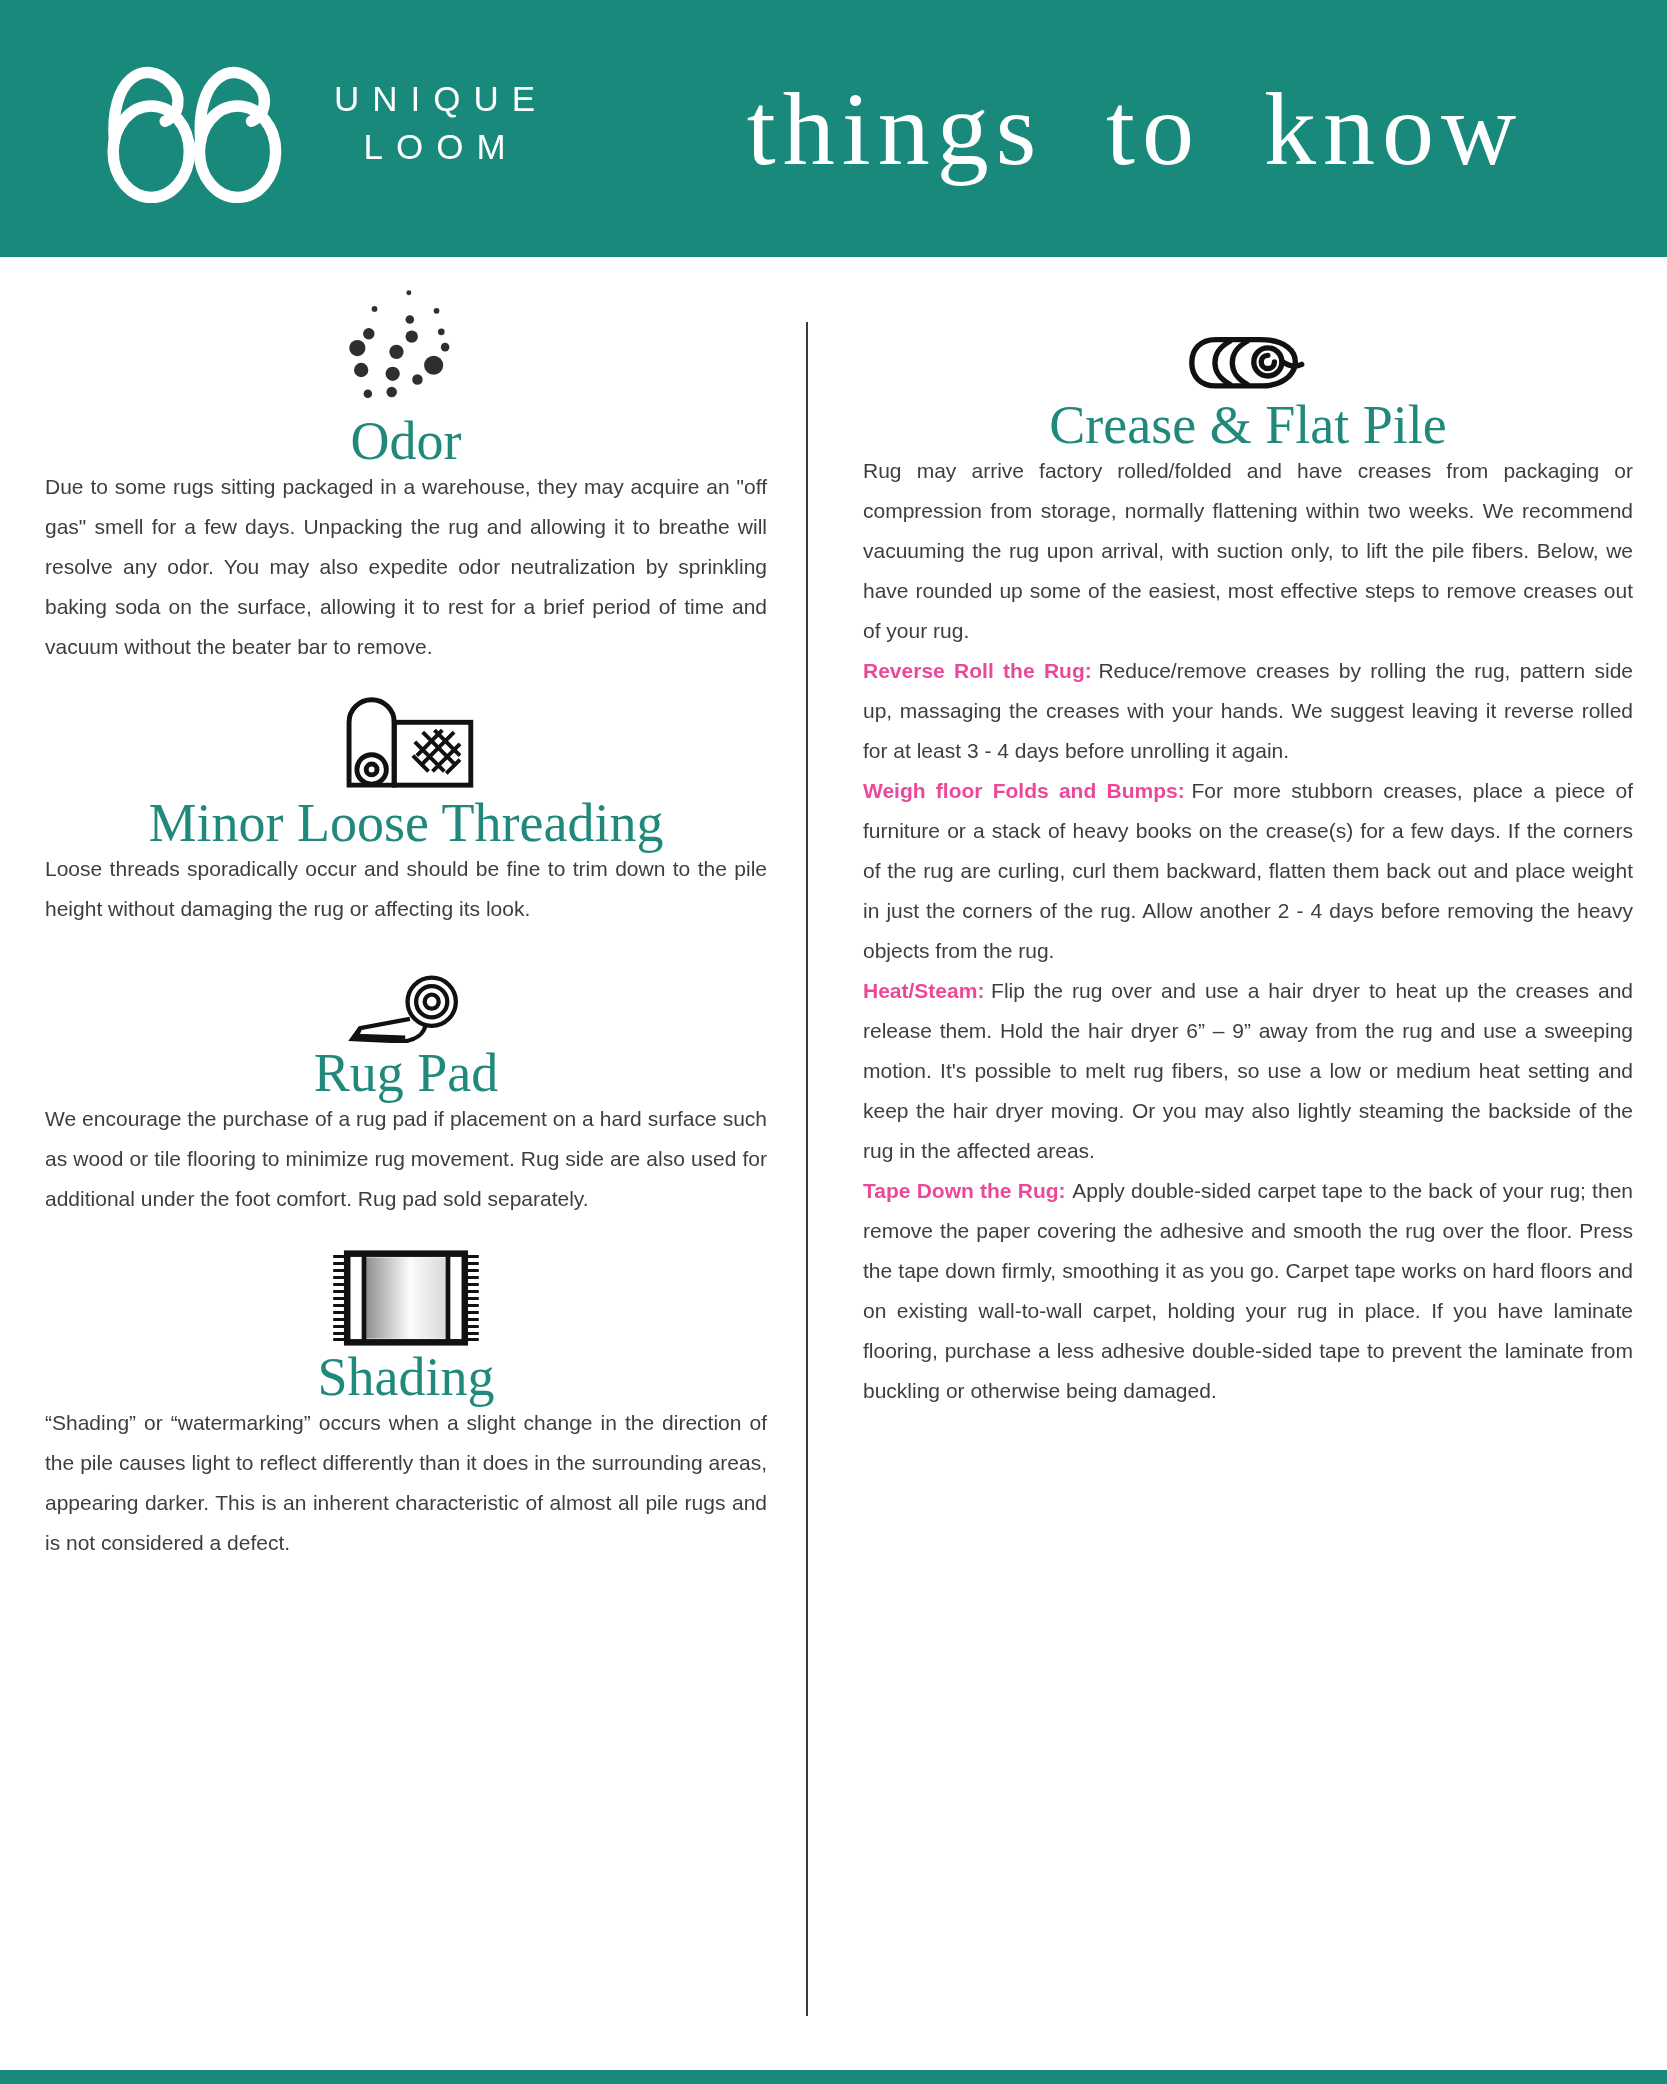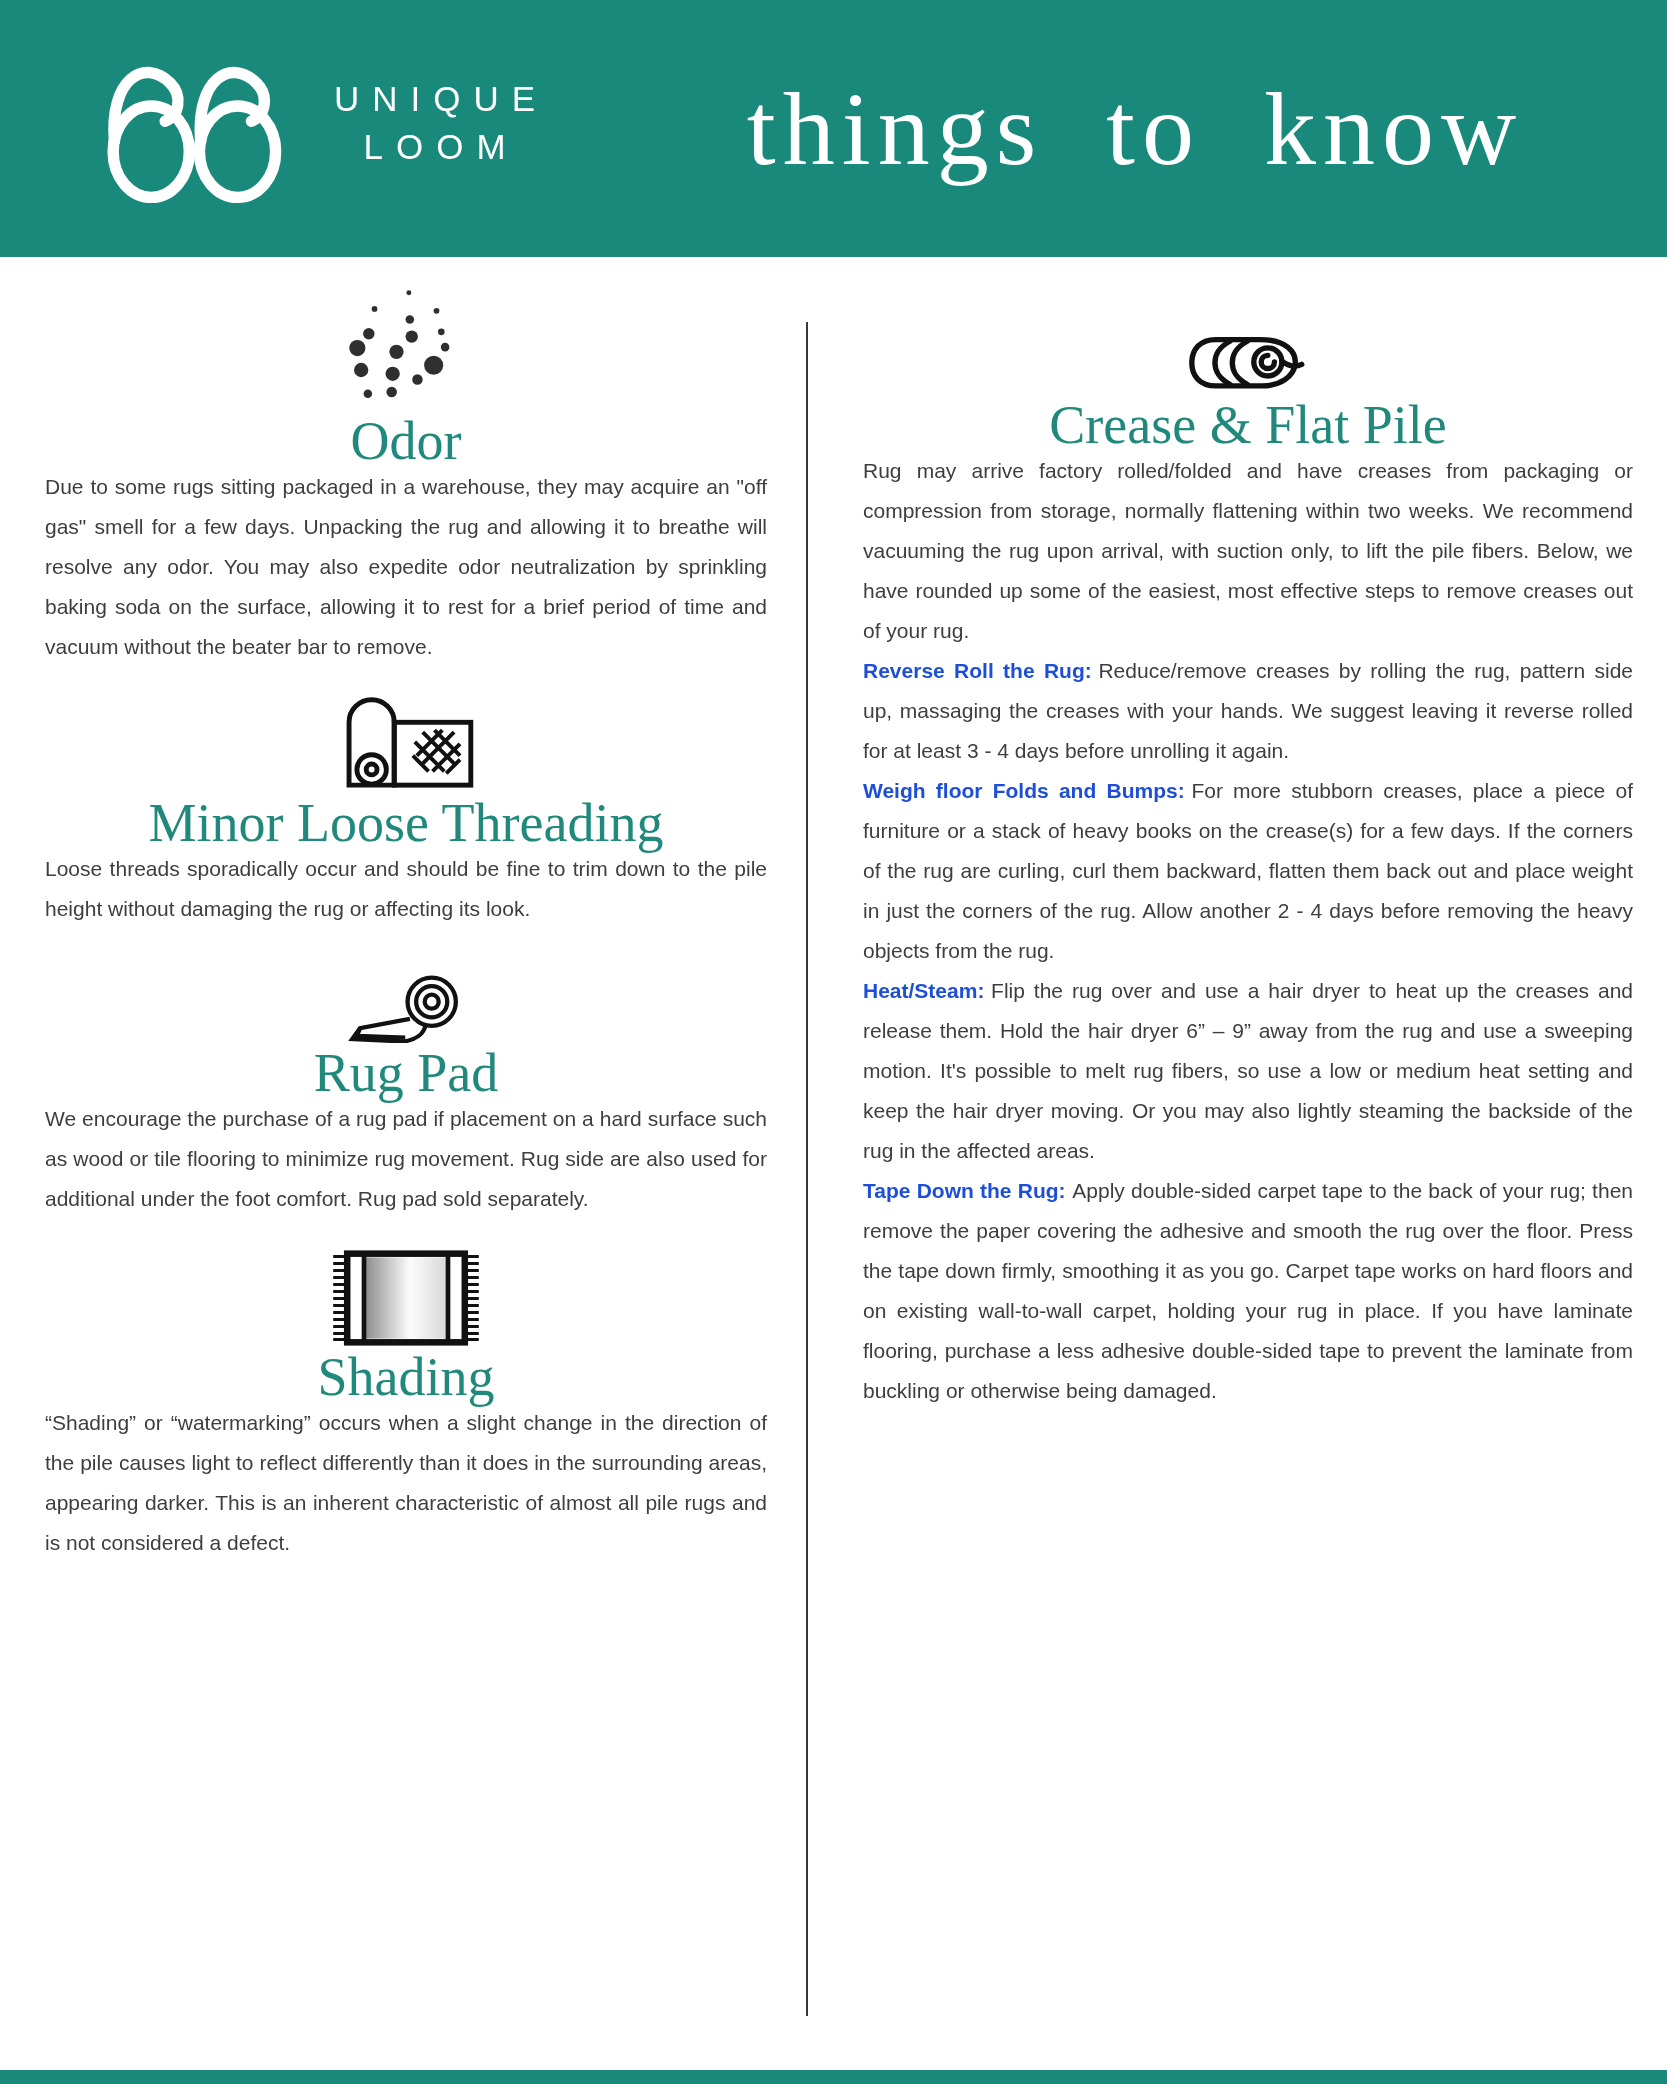--- a/index.html
+++ b/index.html
@@ -18,21 +18,21 @@
   
   .divider{position:absolute;left:806px;top:322px;width:2px;height:1694px;background:#3a3a3a;}
   .col{position:absolute;top:257px;}
   .col-left{left:45px;width:722px;}
   .col-right{left:863px;width:770px;}
   .icon-row{text-align:center;}
   h2.sect{margin:0;text-align:center;font-family:"Liberation Serif",serif;font-weight:500;
           font-size:54px;line-height:52px;color:#20897c;}
   p.body{margin:0;text-align:justify;font-size:21px;line-height:40px;color:#3e3e3e;}
   p.body span{display:inline;}
-  .tip-label{font-weight:700;color:#1d4ed8;margin-right:0.32em;}
+  .tip-label{font-weight:700;color:#ec4899;margin-right:0.32em;}
   
   .mt-odor-icon{margin-top:30px;}  .mt-odor-h{margin-top:14px;}  .mt-odor-p{margin-top:8px;}
   .mt-thr-icon{margin-top:18px;}   .mt-thr-h{margin-top:30px;}   .mt-thr-p{margin-top:6px;}
   .mt-pad-icon{margin-top:40px;}   .mt-pad-h{margin-top:44px;}   .mt-pad-p{margin-top:4px;}
   .mt-shd-icon{margin-top:30px;}   .mt-shd-h{margin-top:46px;}   .mt-shd-p{margin-top:4px;}
   
   .mt-cr-icon{margin-top:76px;}    .mt-cr-h{margin-top:48px;}    .mt-cr-p{margin-top:8px;}
   .mt-tip{margin-top:42px;}
   
   .footer-bar{position:absolute;left:0;bottom:0;width:1667px;height:14px;background:#19897c;}

